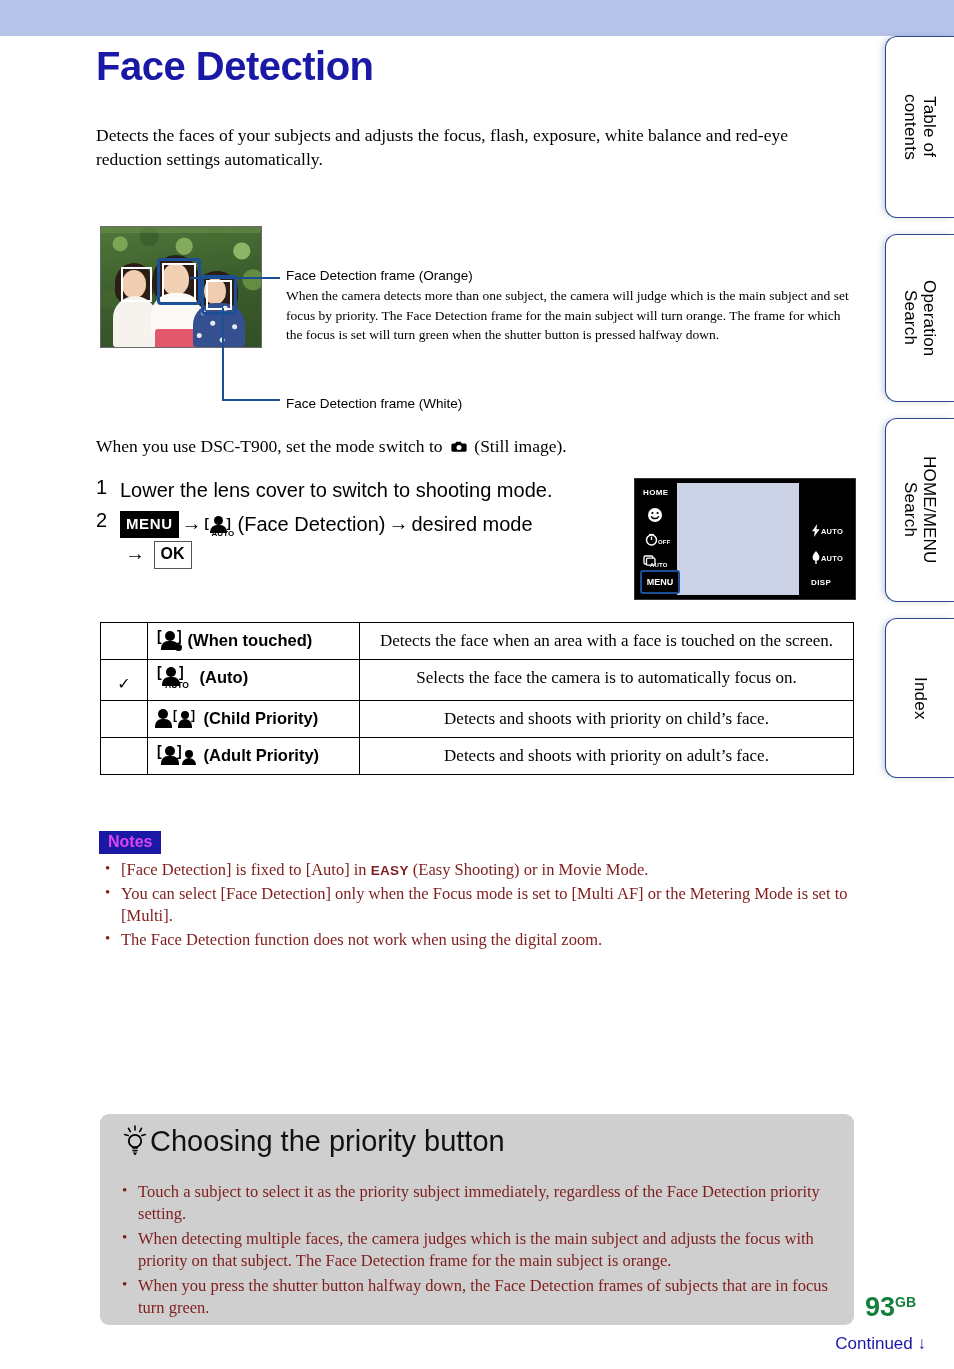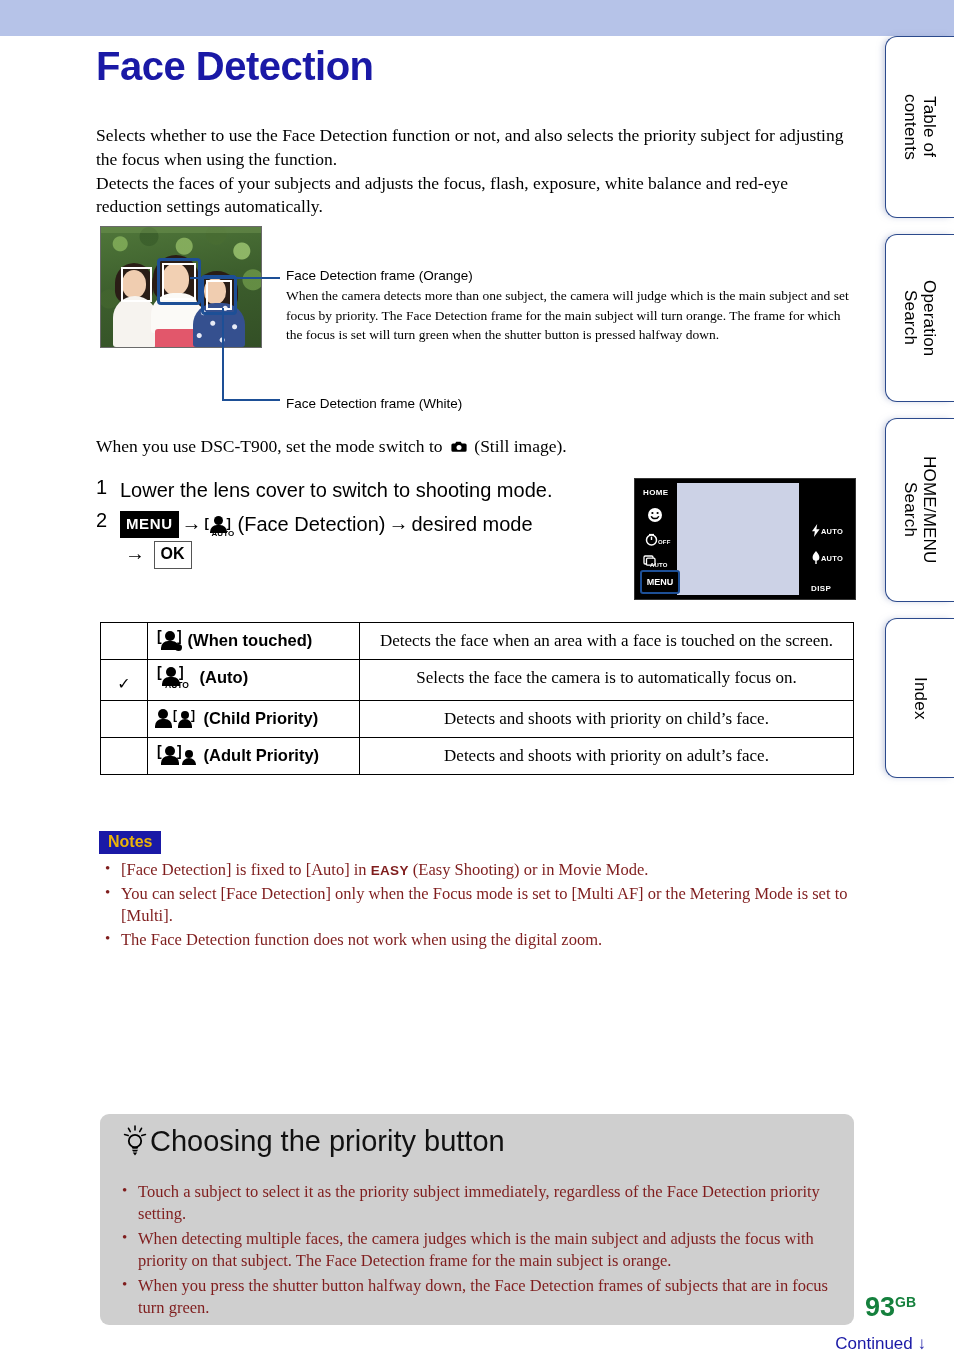--- a/index.html
+++ b/index.html
@@ -209,21 +209,21 @@
     width:193px;
     font-family:"Liberation Sans", sans-serif;
     font-weight:bold;font-size:16.5px;line-height:1.26;
   }
   td.c-desc{font-size:17px;line-height:1.3;padding-top:10px;text-align:center;}
   .chk{font-size:16px;color:#000;}
 
   
   .notes{position:absolute;left:99px;top:795px;width:756px;}
   .notes-hd{
-    display:inline-block;background:#1a19a6;color:#eab308;
+    display:inline-block;background:#1a19a6;color:#d946ef;
     font-family:"Liberation Sans", sans-serif;font-weight:bold;
     font-size:16px;padding:2px 9px 3px 9px;
   }
   ul.bl{list-style:none;margin:5px 0 0 0;padding:0;}
   ul.bl li{
     position:relative;padding-left:22px;margin-bottom:2px;
     font-size:16.5px;line-height:1.34;color:#7f1d1d;
   }
   ul.bl li:before{
     content:"\2022";position:absolute;left:6px;top:-1px;font-size:15px;
@@ -292,21 +292,20 @@
           <span class="tab-label">Index</span>
         </div>
     </div>
   </div>
 
   <div class="content">
 
     <h1 class="title">Face Detection</h1>
 
     <div class="intro">
-      <div>Selects whether to use the Face Detection function or not, and also selects the priority subject for adjusting the focus when using the function.</div>
       <div>Detects the faces of your subjects and adjusts the focus, flash, exposure, white balance and red-eye reduction settings automatically.</div>
     </div>
 
     <div class="figwrap">
 
       <div class="photo">
         <div class="foliage"></div>
         <div class="sky-top"></div>
 
         <div class="girl gl">
@@ -422,21 +421,21 @@
       <span class="lbl smallauto" style="left:186px;top:48px;font-size:7.5px;">AUTO</span>
 
       <span style="position:absolute;left:176px;top:71px;">
         <svg width="10" height="13" viewBox="0 0 10 13">
             <path d="M5 0c2 2.6 3.4 4.3 3.4 6.3A3.4 3.4 0 0 1 5 9.8 3.4 3.4 0 0 1 1.6 6.3C1.6 4.3 3 2.6 5 0z" fill="#fff"></path>
             <rect x="4.3" y="9" width="1.4" height="4" fill="#fff"></rect>
           </svg>
       </span>
       <span class="lbl smallauto" style="left:186px;top:75px;font-size:7.5px;">AUTO</span>
 
-      <span class="lbl" style="left:176px;top:105px;text-align:right;">DISP</span>
+      <span class="lbl" style="left:176px;top:99px;text-align:right;">DISP</span>
     </div>
 
     <table class="opt">
       <tbody>
         <tr>
           <td class="c-check"></td>
           <td class="c-name">
             <span class="fdicon" style="width:26px;height:20px;">
               <span class="brk" style="left:0;top:-3px;font-size:14px;">[</span>
               <span class="dot" style="left:8px;top:0px;width:10px;height:10px;"></span>

